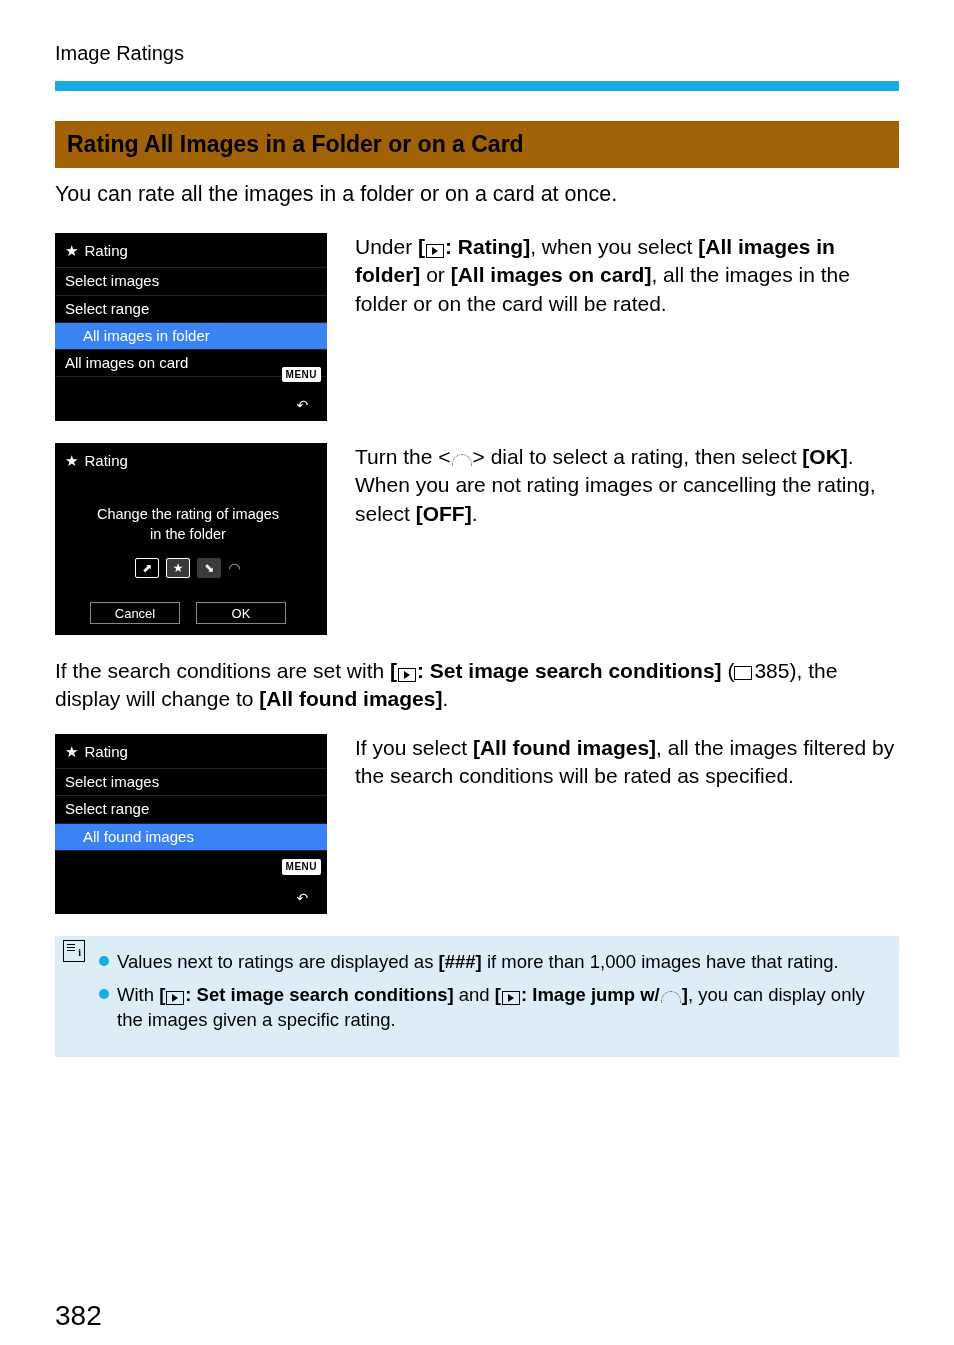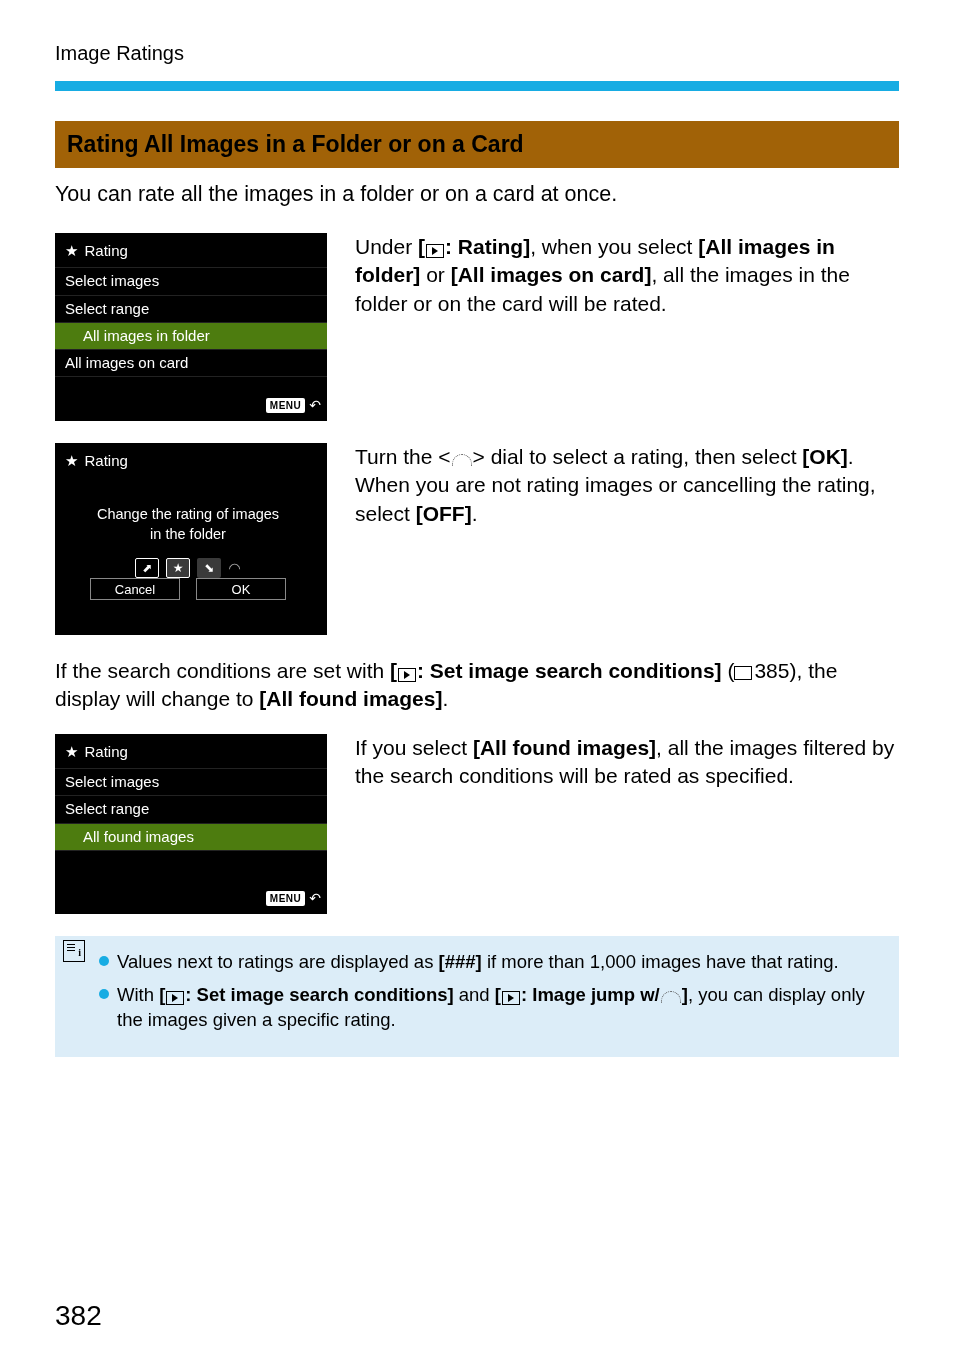--- a/index.html
+++ b/index.html
@@ -41,24 +41,24 @@
     padding: 8px 10px 6px 10px;
     font-size: 15px;
   }
   .star { color: #fff; font-size: 15px; }
   .menu-items { border-top: 1px solid #222; }
   .menu-item {
     padding: 3px 10px;
     border-bottom: 1px solid #222;
     font-size: 15px;
   }
-  .menu-item.selected { background: #4d7c0f; padding-left: 28px; }
+  .menu-item.selected { background: #3b82f6; padding-left: 28px; }
   .menu-btn {
     position: absolute; right: 6px; bottom: 6px;
-    display: inline-flex; align-items: center; gap: 2px;
+    display: inline-flex; align-items: center; gap: 14px; flex-direction: column;
   }
   .menu-chip {
     background: #fff; color: #000; font-weight: bold;
     font-size: 10px; padding: 1px 4px; border-radius: 2px;
     letter-spacing: 0.5px;
   }
   .return-arrow { color: #fff; font-size: 14px; margin-left: 2px; }
   .screen2-body {
     text-align: center;
     padding: 28px 10px 0 4px;
@@ -71,20 +71,21 @@
   .sel-box {
     width: 24px; height: 20px;
     background: #3a3a3a;
     border-radius: 2px;
     display: flex; align-items: center; justify-content: center;
     font-size: 12px;
   }
   .sel-box.first { border: 1px solid #fff; background: #000; }
   .screen2-buttons {
     display: flex; justify-content: center; gap: 16px;
+    margin-top: 24px;
   }
   .screen-btn {
     width: 90px; height: 22px;
     border: 1px solid #888; background: #000;
     display: flex; align-items: center; justify-content: center;
     font-size: 13px; color: #fff;
   }
   .playback-box {
     display: inline-flex; align-items: center; justify-content: center;
     border: 1.6px solid #000; width: 18px; height: 14px;

